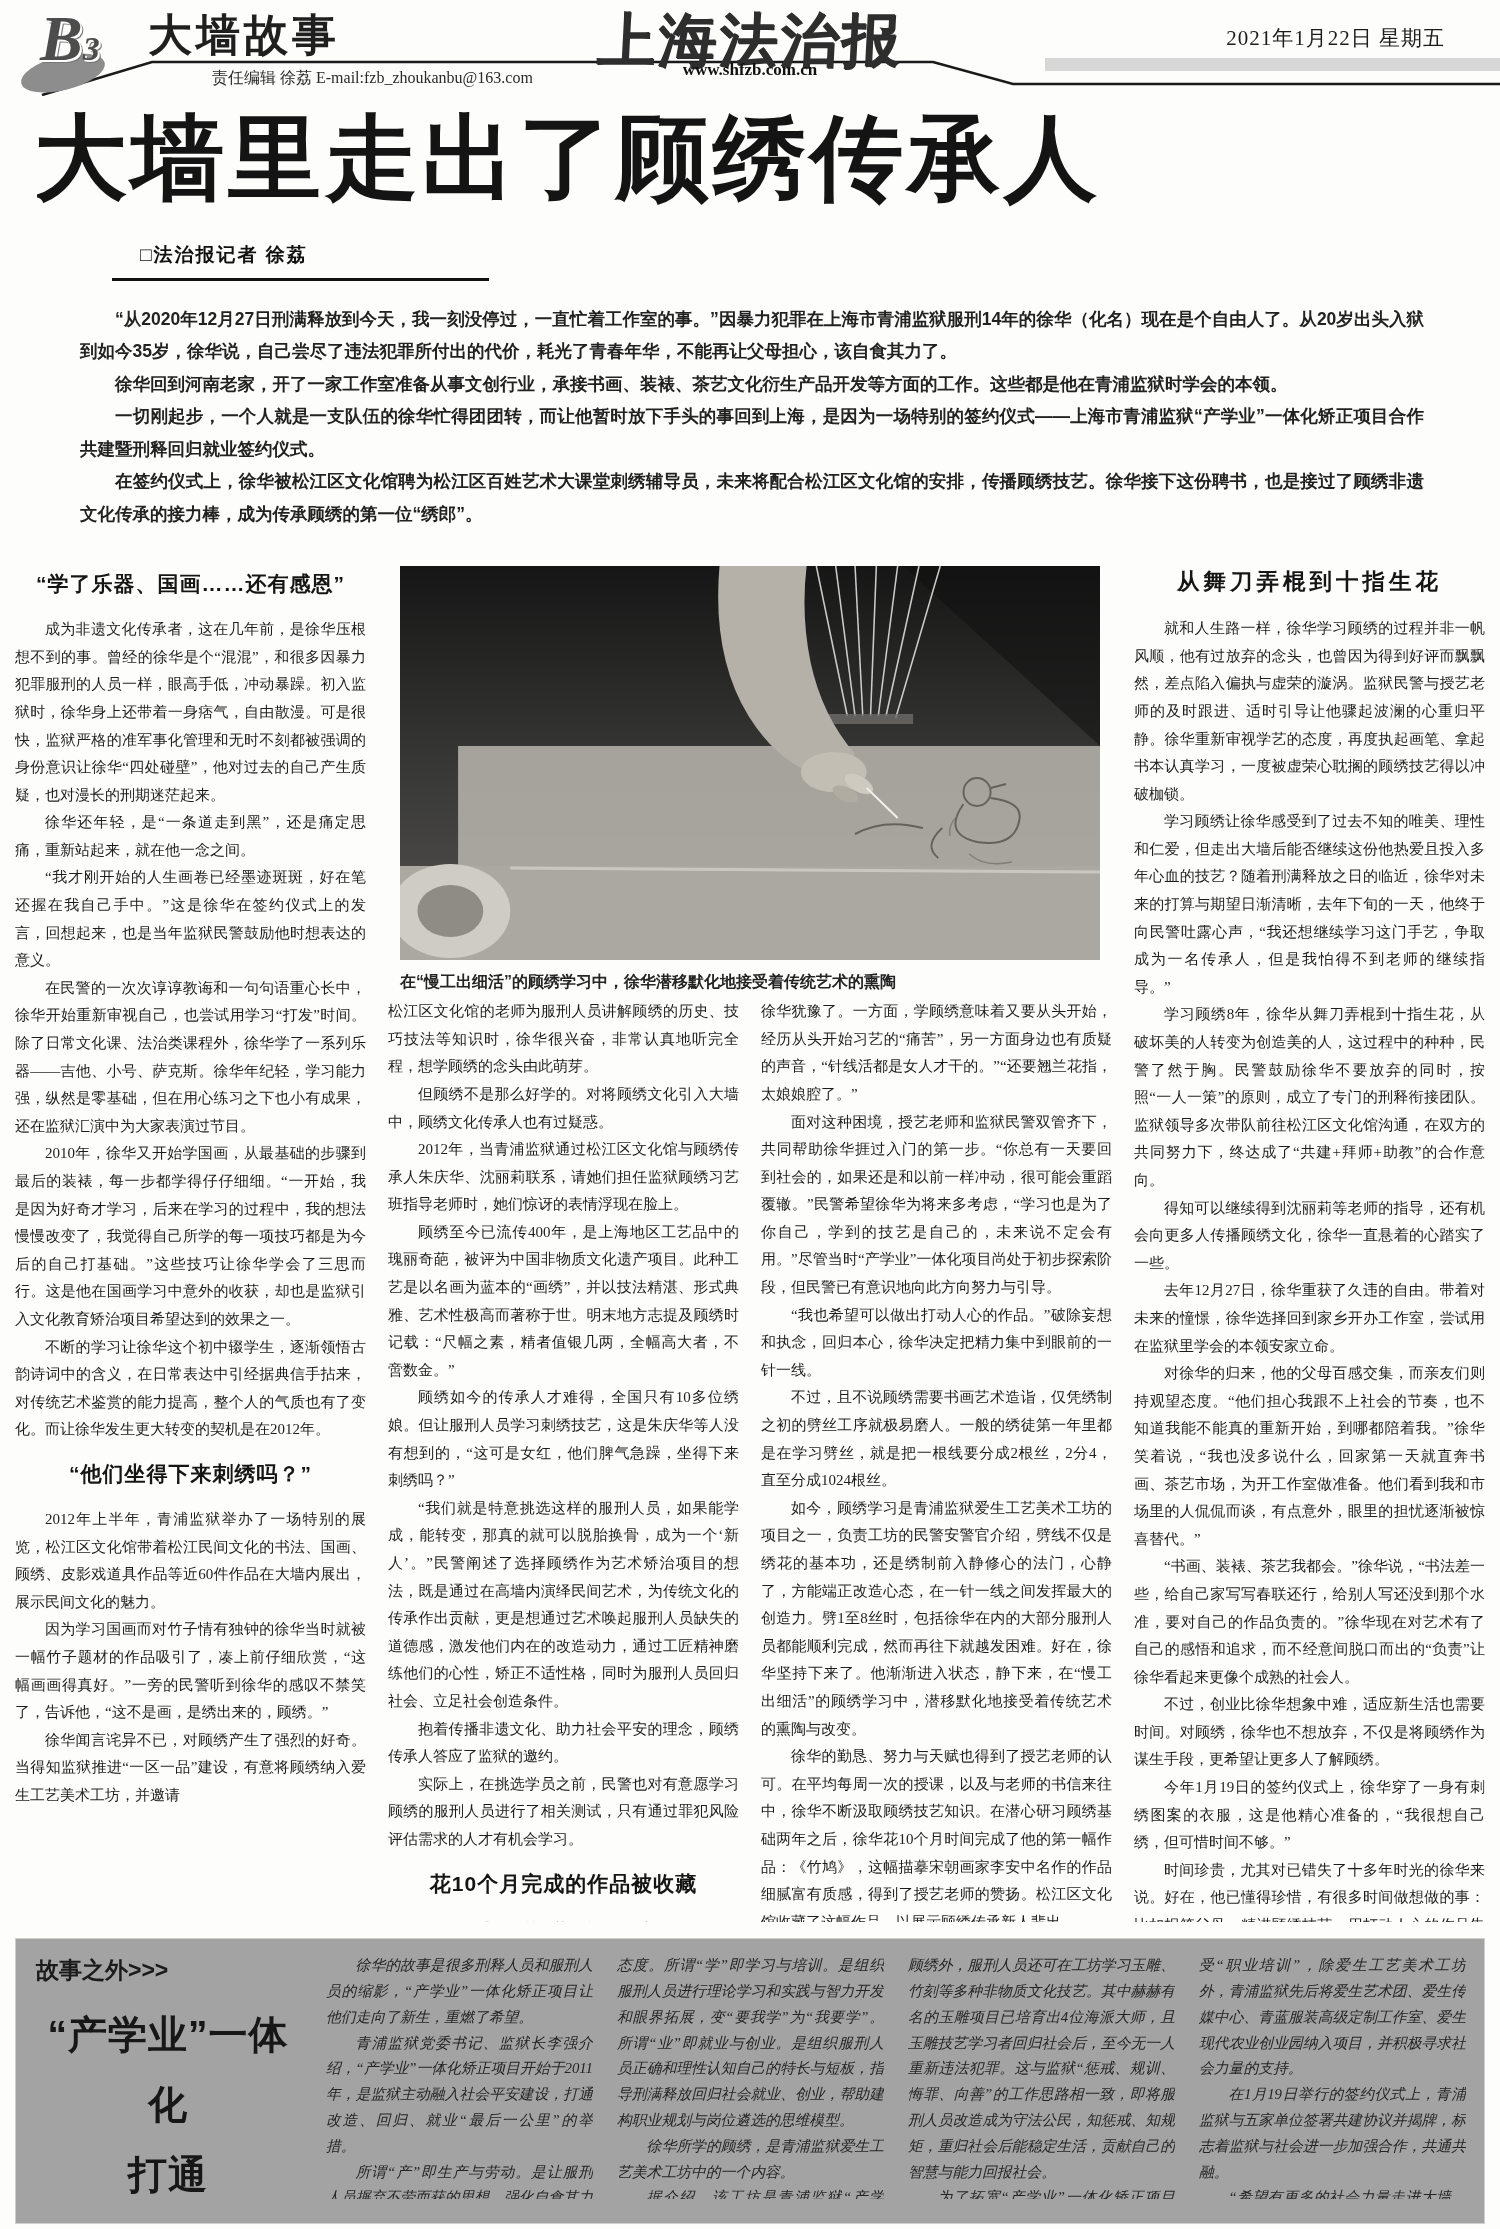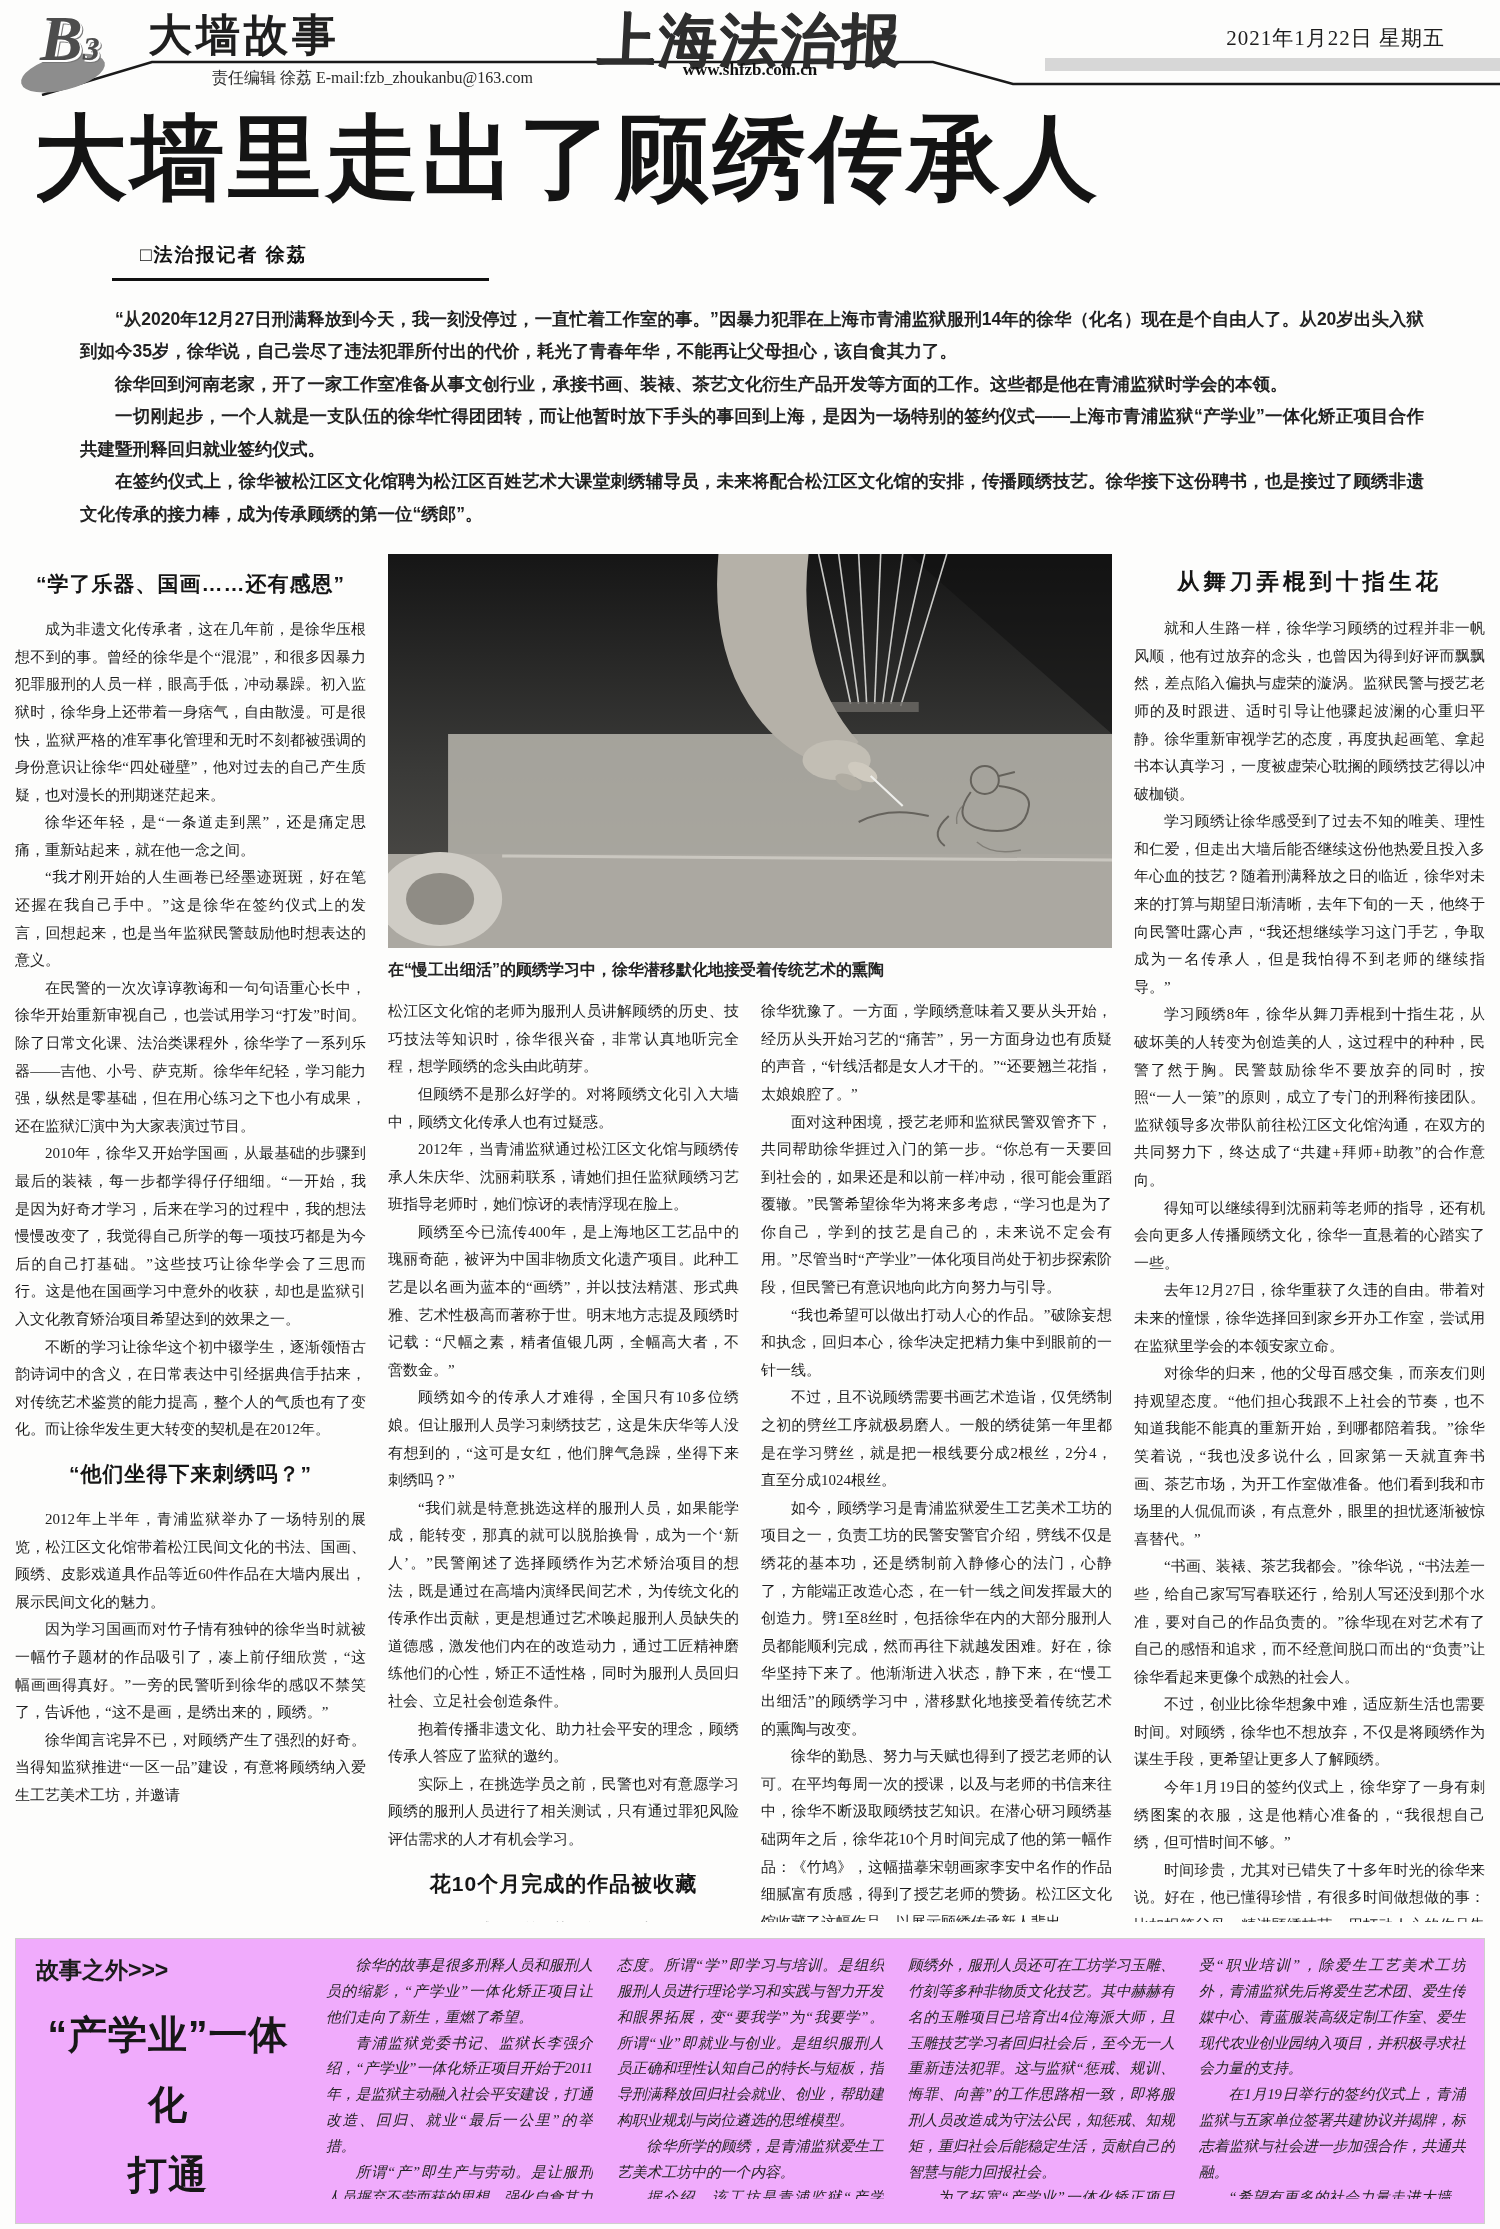--- a/index.html
+++ b/index.html
@@ -56,21 +56,21 @@
   .bp.cont{text-indent:0;}
   .col-head{font-family:"Liberation Sans","DejaVu Sans",sans-serif;font-weight:900;
             font-size:21px;text-align:center;margin:16px 0 18px;letter-spacing:1px;color:#151515;}
   .col4 .col-head{font-family:"Liberation Serif","DejaVu Serif",serif;font-size:22.5px;
             letter-spacing:4px;margin-top:12px;}
   .photo{width:100%;height:394px;display:block;background:#222;}
   .caption{margin-top:12px;font-family:"Liberation Sans","DejaVu Sans",sans-serif;
            font-weight:600;font-size:16px;color:#242424;}
 
   
-  .footer{margin:16px 15px 0 15px;height:286px;background:#f0abfc;border:1px solid #cfcfcc;
+  .footer{margin:16px 15px 0 15px;height:286px;background:#a3a3a3;border:1px solid #cfcfcc;
           box-sizing:border-box;padding:14px 18px 24px 18px;display:flex;gap:24px;overflow:hidden;}
   .f-title{width:268px;flex:0 0 268px;}
   .kicker{font-family:"Liberation Sans","DejaVu Sans",sans-serif;font-weight:bold;
           font-size:23px;color:#1b1b1b;margin:2px 0 14px 2px;}
   .f-big{font-family:"Liberation Sans","DejaVu Sans",sans-serif;font-weight:900;
          font-size:39px;color:#171717;text-align:center;line-height:70px;letter-spacing:1px;}
   .footer-col{flex:1;overflow:hidden;}
   .footer-col .bp{font-style:italic;font-size:14.8px;line-height:25.8px;color:#242424;
                   font-family:"Liberation Serif","DejaVu Serif",serif;}
 </style>
@@ -117,21 +117,21 @@
         <p class="bp">“我才刚开始的人生画卷已经墨迹斑斑，好在笔还握在我自己手中。”这是徐华在签约仪式上的发言，回想起来，也是当年监狱民警鼓励他时想表达的意义。</p>
         <p class="bp">在民警的一次次谆谆教诲和一句句语重心长中，徐华开始重新审视自己，也尝试用学习“打发”时间。除了日常文化课、法治类课程外，徐华学了一系列乐器——吉他、小号、萨克斯。徐华年纪轻，学习能力强，纵然是零基础，但在用心练习之下也小有成果，还在监狱汇演中为大家表演过节目。</p>
         <p class="bp">2010年，徐华又开始学国画，从最基础的步骤到最后的装裱，每一步都学得仔仔细细。“一开始，我是因为好奇才学习，后来在学习的过程中，我的想法慢慢改变了，我觉得自己所学的每一项技巧都是为今后的自己打基础。”这些技巧让徐华学会了三思而行。这是他在国画学习中意外的收获，却也是监狱引入文化教育矫治项目希望达到的效果之一。</p>
         <p class="bp">不断的学习让徐华这个初中辍学生，逐渐领悟古韵诗词中的含义，在日常表达中引经据典信手拈来，对传统艺术鉴赏的能力提高，整个人的气质也有了变化。而让徐华发生更大转变的契机是在2012年。</p>
         <div class="col-head">“他们坐得下来刺绣吗？”</div>
         <p class="bp">2012年上半年，青浦监狱举办了一场特别的展览，松江区文化馆带着松江民间文化的书法、国画、顾绣、皮影戏道具作品等近60件作品在大墙内展出，展示民间文化的魅力。</p>
         <p class="bp">因为学习国画而对竹子情有独钟的徐华当时就被一幅竹子题材的作品吸引了，凑上前仔细欣赏，“这幅画画得真好。”一旁的民警听到徐华的感叹不禁笑了，告诉他，“这不是画，是绣出来的，顾绣。”</p>
         <p class="bp">徐华闻言诧异不已，对顾绣产生了强烈的好奇。当得知监狱推进“一区一品”建设，有意将顾绣纳入爱生工艺美术工坊，并邀请</p>
       </div>
 
-    <figure class="photo-block" style="margin:0;">
+    <figure class="photo-block" style="margin:12px;">
       <svg class="photo" viewBox="0 0 723 394" preserveAspectRatio="none">
         <defs>
           <linearGradient id="bg" x1="0" y1="0" x2="0" y2="1">
             <stop offset="0" stop-color="#161616"></stop>
               <stop offset="0.55" stop-color="#3a3a38"></stop>
             <stop offset="1" stop-color="#55534f"></stop>
           </linearGradient>
         </defs>
         <rect width="723" height="394" fill="url(#bg)"></rect>
         <polygon points="723,0 723,180 520,0" fill="#101010" opacity="0.55"></polygon>

